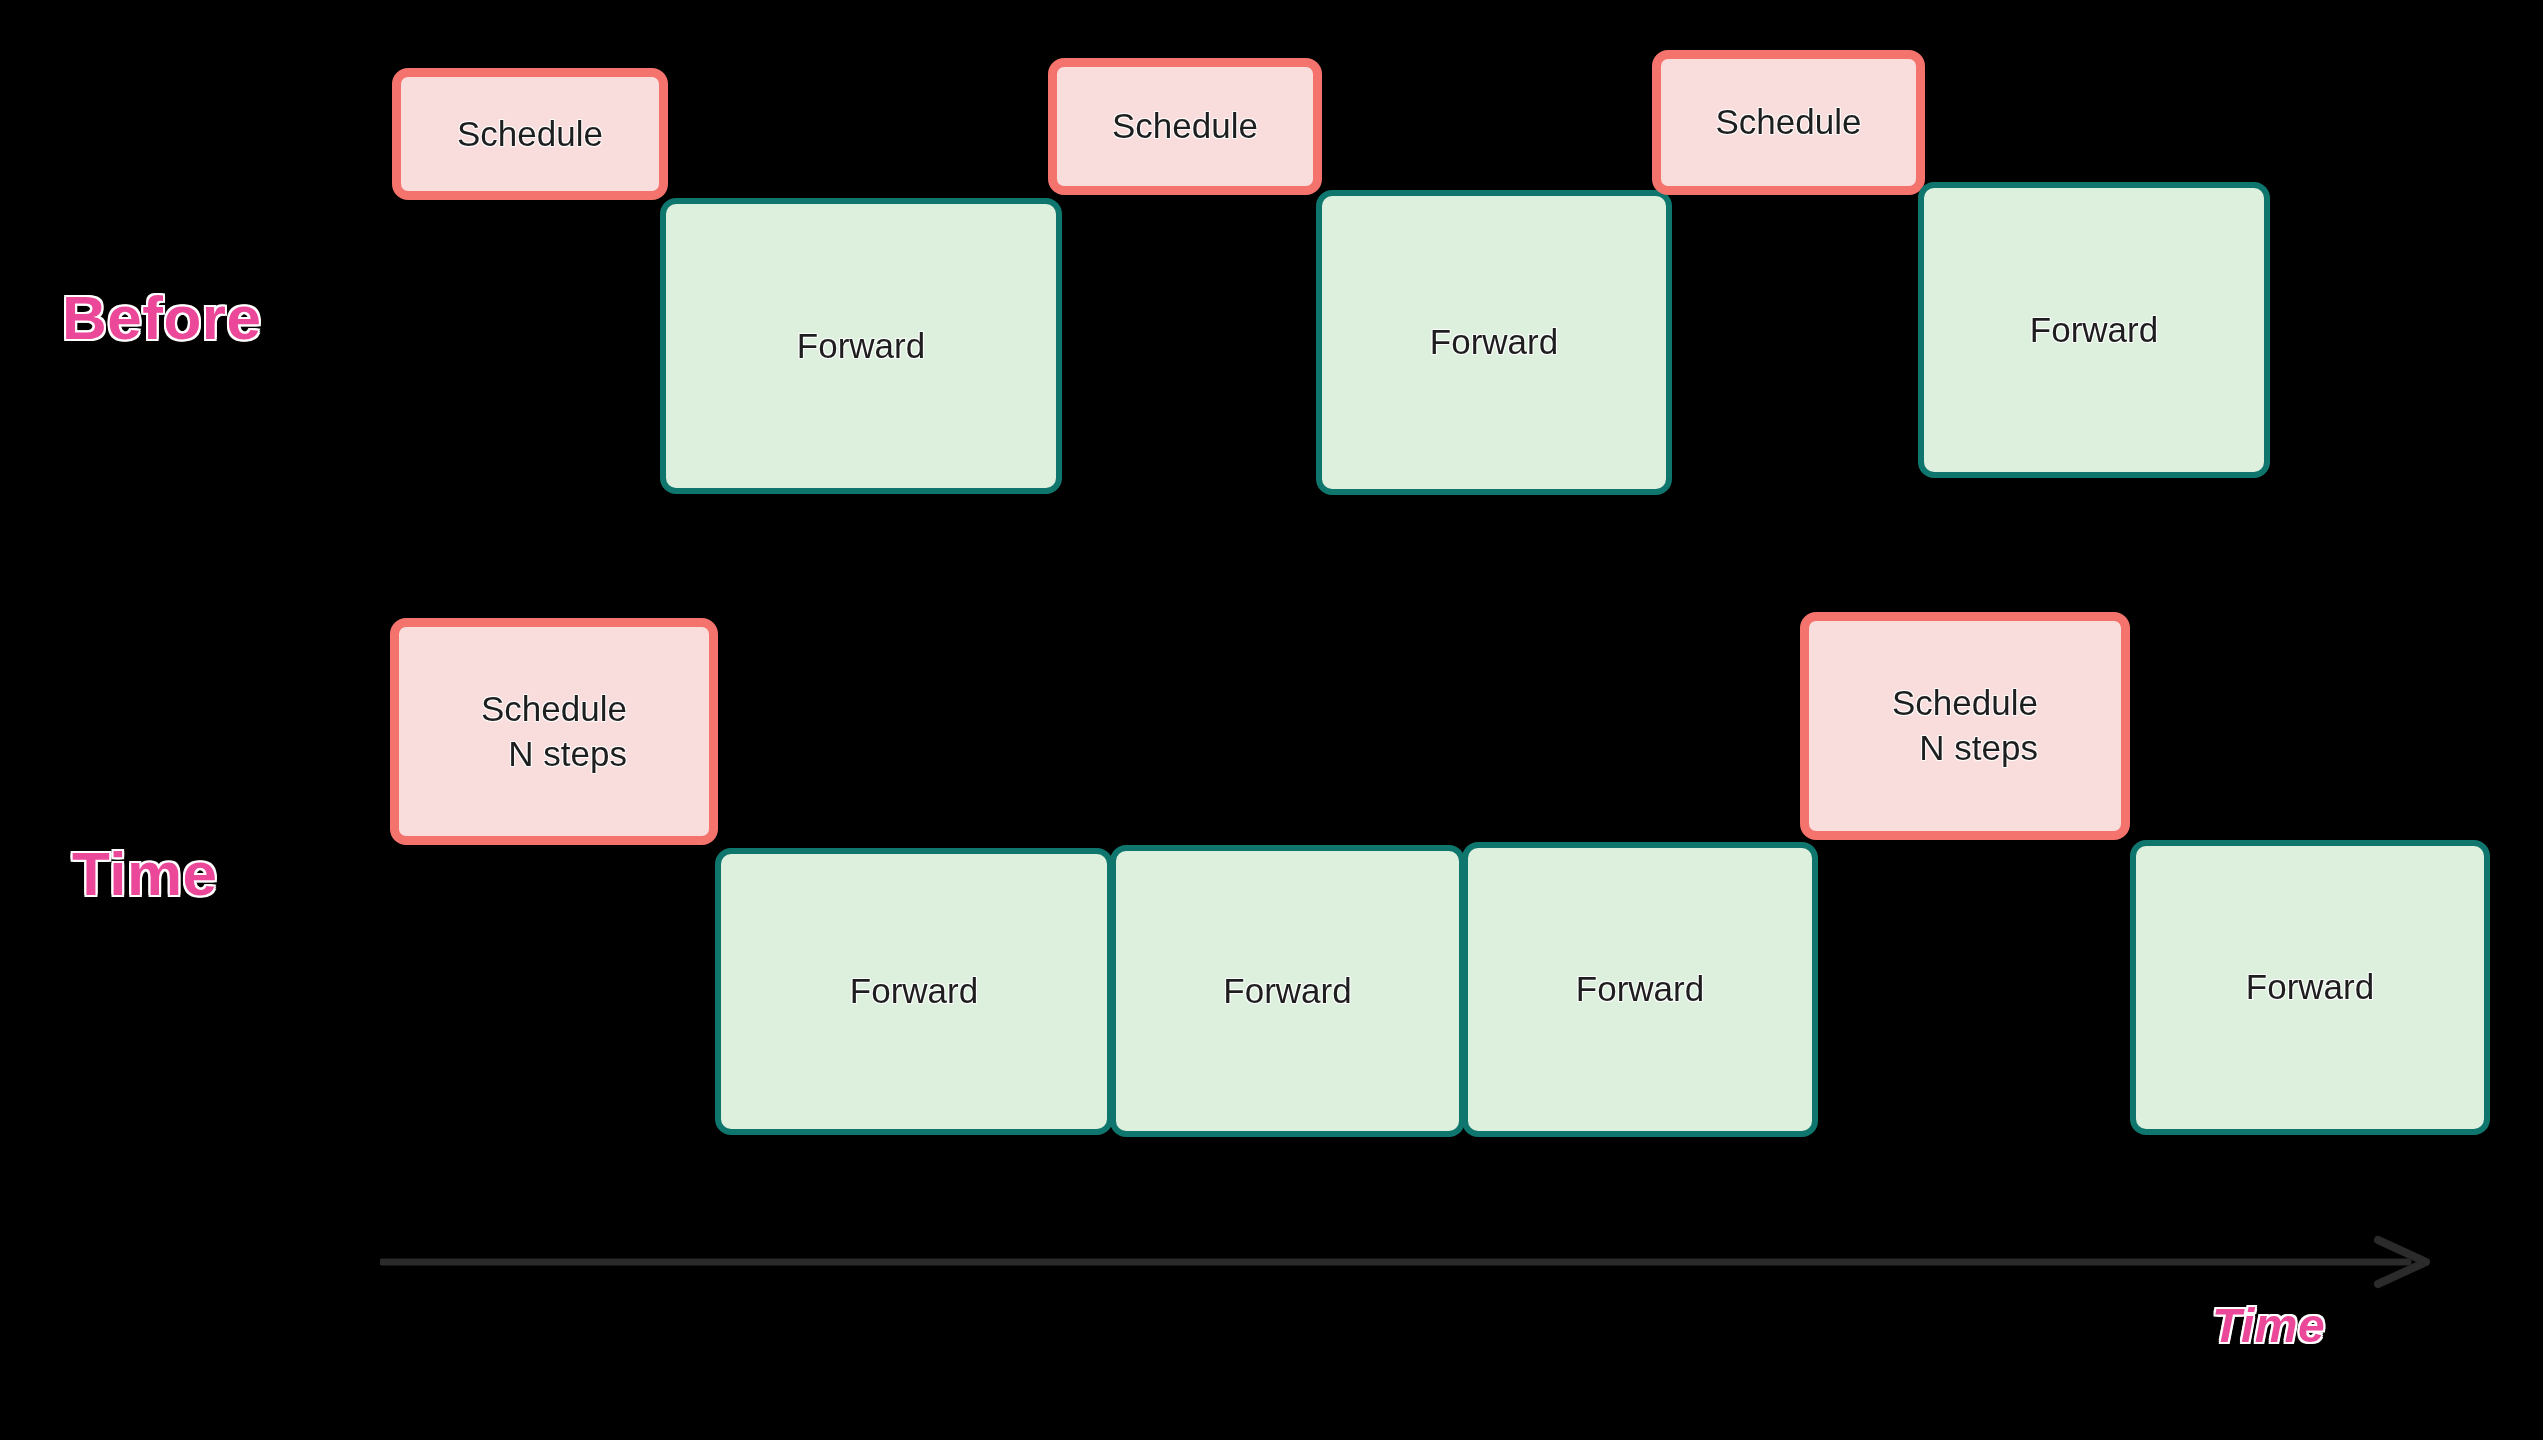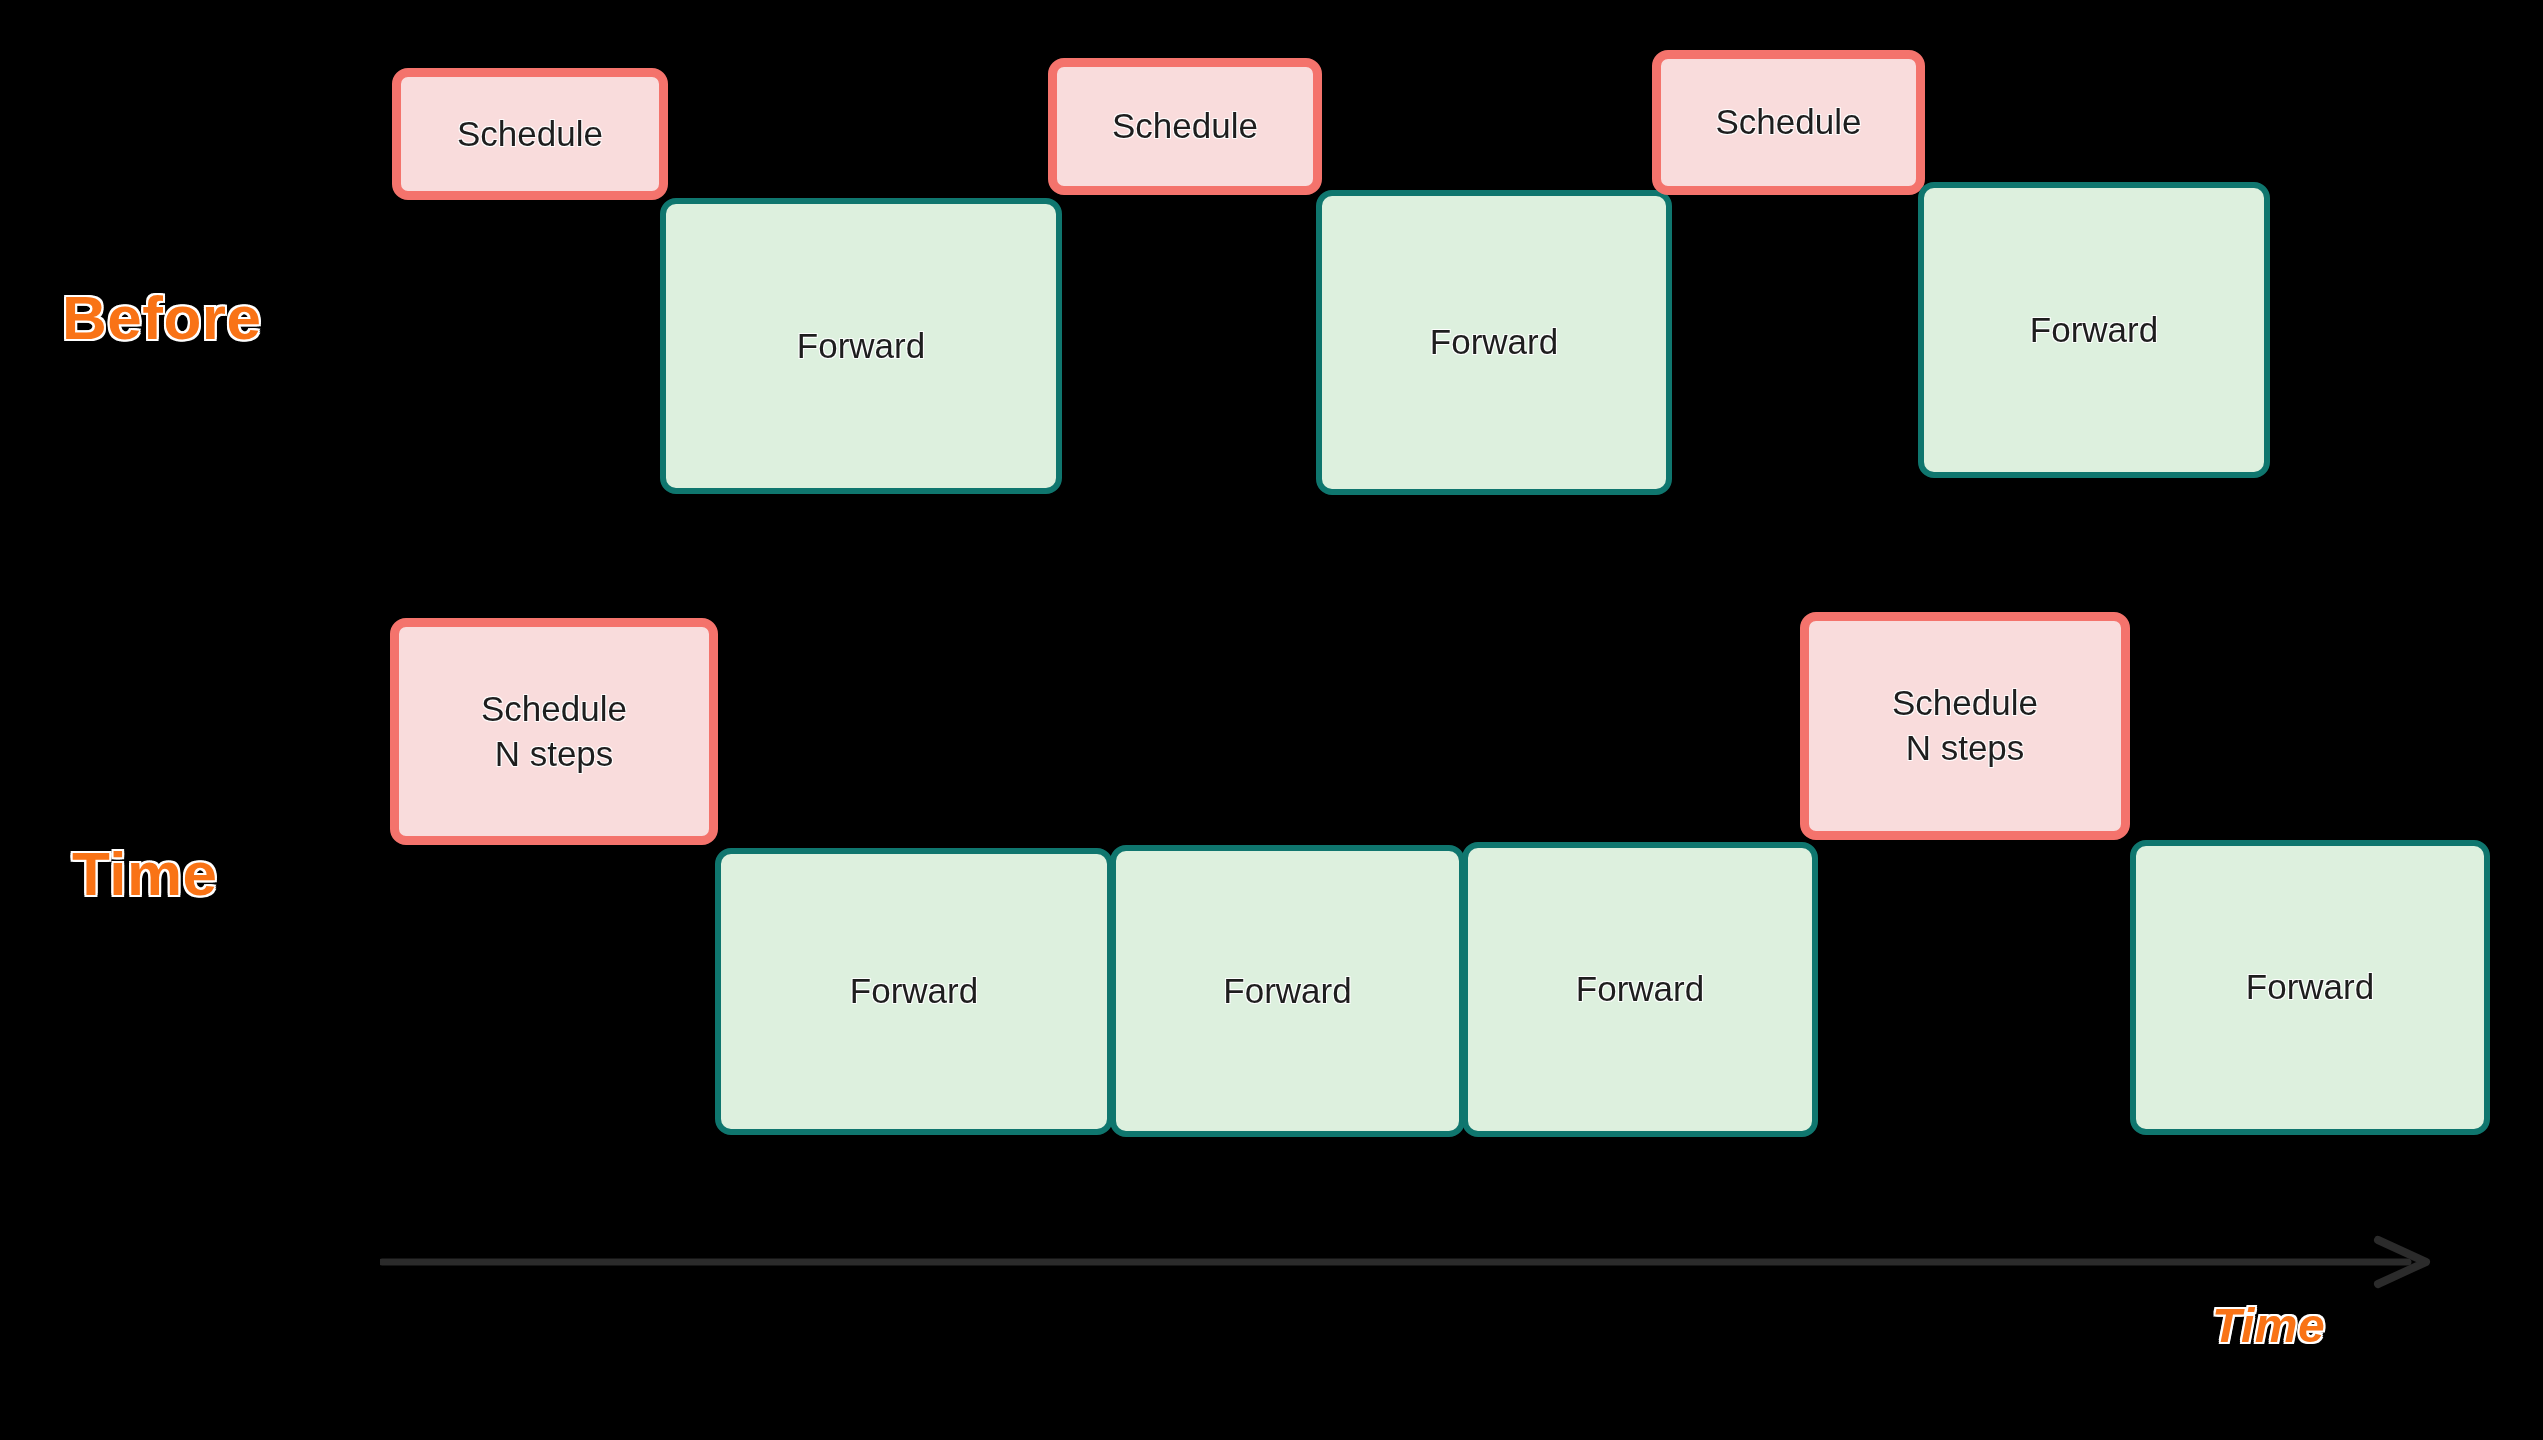--- a/index.html
+++ b/index.html
@@ -17,21 +17,21 @@
     position: relative;
     width: 2543px;
     height: 1440px;
     background: #000000;
     overflow: hidden;
   }
 
   
   .outline-label {
     position: absolute;
-    color: #f97316;
+    color: #ec4899;
     font-weight: 700;
     white-space: nowrap;
     letter-spacing: 0.5px;
     text-shadow:
       -2px -2px 0 #ffffff,  2px -2px 0 #ffffff,
       -2px  2px 0 #ffffff,  2px  2px 0 #ffffff,
       -2px  0   0 #ffffff,  2px  0   0 #ffffff,
        0   -2px 0 #ffffff,  0    2px 0 #ffffff;
     text-align: center;
   }
@@ -51,20 +51,21 @@
     line-height: 1.28;
   }
   .block .block-label {
     color: #1e1e1e;
     font-size: 35px;
     font-weight: 400;
     text-shadow:
       -1px -1px 0 rgba(255,255,255,.85),  1px -1px 0 rgba(255,255,255,.85),
       -1px  1px 0 rgba(255,255,255,.85),  1px  1px 0 rgba(255,255,255,.85);
     white-space: pre-line;
+    text-align: right;
   }
 
   .block.schedule {
     background: #F9DCDC;
     border: 9px solid #F4736C;
   }
   .block.forward {
     background: #DDF0DE;
     border: 6px solid #0f766e;
   }

